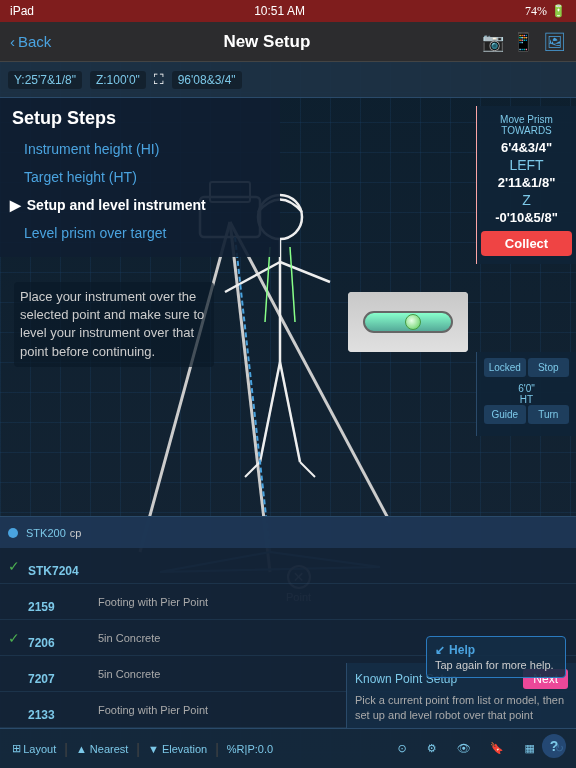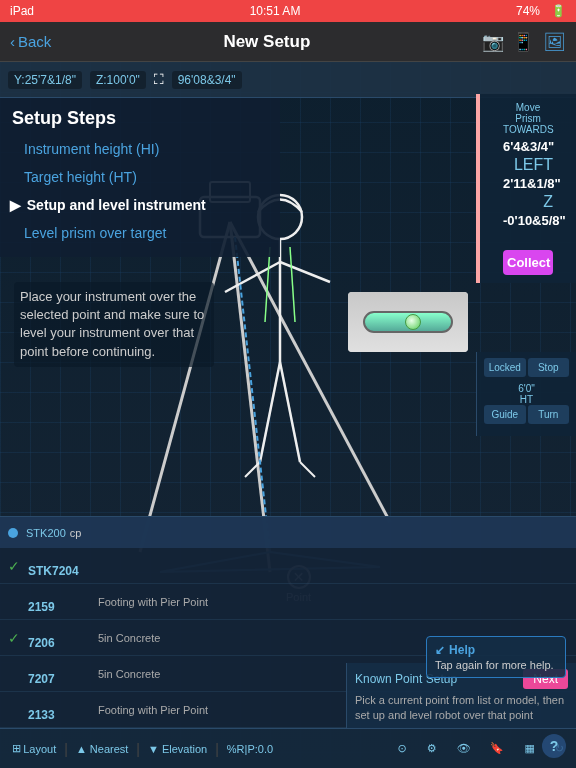--- a/index.html
+++ b/index.html
@@ -10,29 +10,29 @@
       font-family: -apple-system, 'Helvetica Neue', Arial, sans-serif;
       background: #1a2a3a;
       position: relative;
     }
 
     
     #status-bar {
       display: flex;
       justify-content: space-between;
       align-items: center;
-      background: #ef4444;
+      background: #7f1d1d;
       color: #fff;
       font-size: 12px;
       padding: 3px 10px;
       height: 22px;
     }
     .status-left { font-size: 12px; }
     .status-center { font-size: 12px; font-weight: 500; }
-    .status-right { display: flex; gap: 11px; font-size: 12px; }
+    .status-right { display: flex; gap: 4px; font-size: 12px; font-family: Liberation Serif, serif; }
 
     
     #nav-bar {
       background: #2c2c2e;
       display: flex;
       align-items: center;
       justify-content: space-between;
       height: 40px;
       padding: 0 10px;
       border-bottom: 1px solid #444;
@@ -143,56 +143,56 @@
       line-height: 1.4;
       background: rgba(10,25,40,0.7);
       padding: 6px;
       border-radius: 4px;
       z-index: 21;
     }
 
     
     #right-panel {
       position: absolute;
-      top: 32px;
+      top: 44px;
       right: 0;
       width: 100px;
       background: rgba(15,35,55,0.93);
       z-index: 20;
-      padding: 8px 23px;
-      border-left: 4px solid #fca5a5;
+      padding: 8px 4px;
+      border-left: 1px solid #fca5a5;
     }
     .right-panel-title {
       color: #7cc8e8;
       font-size: 10px;
       text-align: center;
       margin-bottom: 4px;
     }
     .right-panel-value {
       color: #fff;
       font-size: 13px;
       font-weight: 600;
       text-align: center;
       margin-bottom: 2px;
     }
     .right-panel-label {
       color: #7cc8e8;
-      font-size: 16px;
-      text-align: right;
+      font-size: 14px;
+      text-align: center;
       margin-bottom: 2px;
     }
     .collect-btn {
-      background: #d946ef;
+      background: #ef4444;
       color: #fff;
       font-size: 13px;
       font-weight: 600;
       text-align: center;
       padding: 5px 4px;
       border-radius: 4px;
-      margin-top: 22px;
+      margin-top: 6px;
       cursor: pointer;
     }
 
     
     #level-bubble {
       position: absolute;
       top: 230px;
       right: 108px;
       width: 120px;
       height: 60px;

